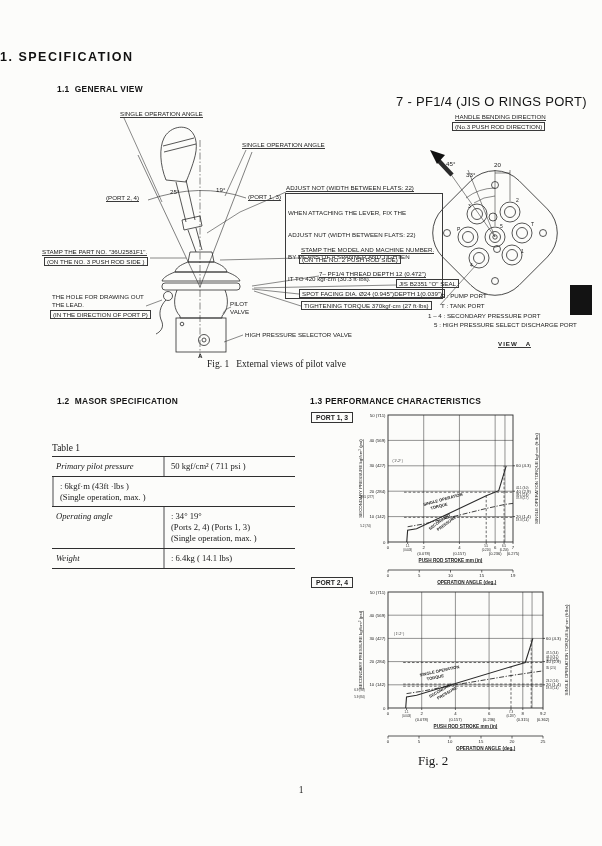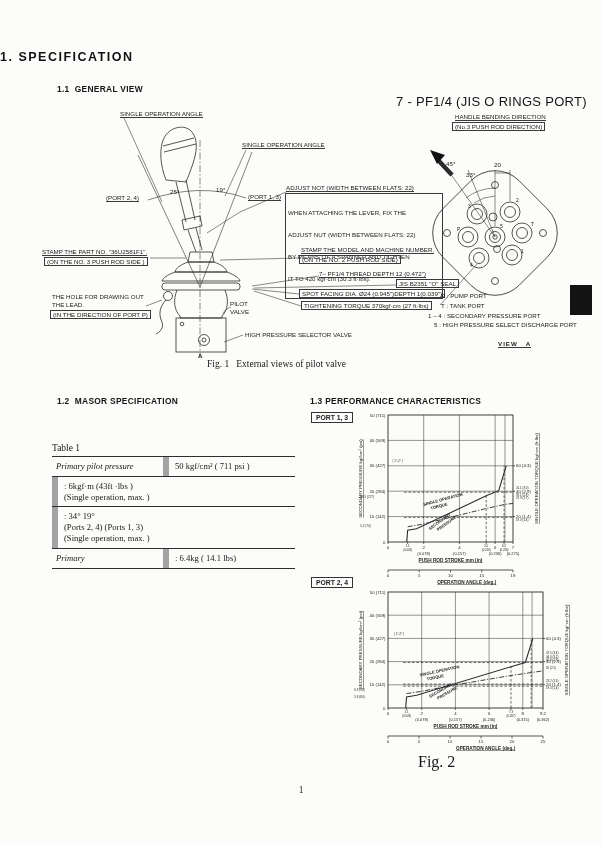--- a/index.html
+++ b/index.html
@@ -14,21 +14,21 @@
          font:bold 12.5px "Liberation Sans",sans-serif;letter-spacing:1.5px;color:#111;}
   .caption{position:absolute;font:9.5px "Liberation Serif",serif;color:#181818;white-space:pre;}
   .portbox{position:absolute;border:1px solid #333;padding:1px 4px;
            font:bold 6.8px "Liberation Sans",sans-serif;background:#fcfcfa;}
   .spec-table{position:absolute;left:52px;top:456px;width:243px;
               font:8.6px/10.8px "Liberation Serif",serif;color:#181818;
               border-top:1.4px solid #2e2e2e;border-bottom:1.4px solid #2e2e2e;}
   .spec-row{display:flex;border-bottom:1px solid #2e2e2e;}
   .spec-row:last-child{border-bottom:none;}
   .spec-label{width:104px;padding:4px 3px 4px 4px;font-style:italic;}
-  .spec-val{flex:1;border-left:6px solid #a3a3a3;padding:4px 3px 4px 6px;}
+  .spec-val{flex:1;border-left:2px solid #a3a3a3;padding:4px 3px 4px 6px;}
   .chart{position:absolute;}
   svg text{fill:#1c1c1c;}
   .pagenum{position:absolute;left:0;right:0;top:785px;text-align:center;
            font:9.5px "Liberation Serif",serif;color:#222;}
 </style>
 </head>
 <body>
 
 <div class="page">
 
@@ -204,28 +204,29 @@
           <div>50 kgf/cm² ( 711 psi )</div>
         </div>
       </div>
       <div class="spec-row">
         <div class="spec-val">
           <div>: 6kgf·m (43ft ·lbs )</div>
           <div>(Single operation,  max. )</div>
         </div>
       </div>
       <div class="spec-row">
+        <div class="spec-label">Operating angle</div>
         <div class="spec-val">
           <div>: 34°      19°</div>
           <div>(Ports 2, 4)  (Ports 1, 3)</div>
           <div>(Single  operation,  max. )</div>
         </div>
       </div>
       <div class="spec-row">
-        <div class="spec-label">Primary</div>
+        <div class="spec-label">Weight</div>
         <div class="spec-val">
           <div>: 6.4kg ( 14.1  lbs)</div>
         </div>
       </div>
     </div>
 
   <div class="hdg" style="left:310px;top:396px;">1.3 PERFORMANCE CHARACTERISTICS</div>
   <div class="portbox" style="left:311px;top:412px;">PORT 1, 3</div>
   <div class="chart" id="chart0" style="left:310px;top:408px;width:292px;height:185px;"><svg width="292" height="185" viewBox="0 0 292 185">
         <g stroke="#2b2b2b" fill="none">
@@ -387,16 +388,16 @@
         <text x="202" y="158" font-family="Liberation Sans,sans-serif" font-size="4.3" text-anchor="middle">20</text>
         <line x1="233" y1="151" x2="233" y2="153.5" stroke-width="0.7" stroke="#2b2b2b"></line>
         <text x="233" y="158" font-family="Liberation Sans,sans-serif" font-size="4.3" text-anchor="middle">25</text>
         <text x="175.65" y="164.5" font-family="Liberation Sans,sans-serif" font-size="4.7" text-anchor="middle" font-weight="bold" text-decoration="underline">OPERATION ANGLE (deg.)</text>
         <text x="52" y="65" font-family="Liberation Sans,sans-serif" font-size="4.4" text-anchor="middle" text-decoration="underline" transform="rotate(-90 52 65)">SECONDARY PRESSURE kgf/cm² (psi)</text>
         <text x="258" y="65" font-family="Liberation Sans,sans-serif" font-size="4.4" text-anchor="middle" text-decoration="underline" transform="rotate(-90 258 65)">SINGLE OPERATION TORQUE kgf·cm (ft·lbs)</text>
         <text x="83.89673913043478" y="50.384" font-family="Liberation Sans,sans-serif" font-size="3">( 1°-2° )</text>
         <text x="44.30434782608695" y="106.29599999999999" font-family="Liberation Sans,sans-serif" font-size="3">6.9 (98)</text>
         <text x="44.30434782608695" y="112.792" font-family="Liberation Sans,sans-serif" font-size="3">5.9 (84)</text>
       </svg></div>
-  <div class="caption" style="left:418px;top:753px;font-size:16px;">Fig. 2</div>
+  <div class="caption" style="left:418px;top:753px;font-size:13px;">Fig. 2</div>
 
   <div class="pagenum">1</div>
 </div>
 
 </body></html>

